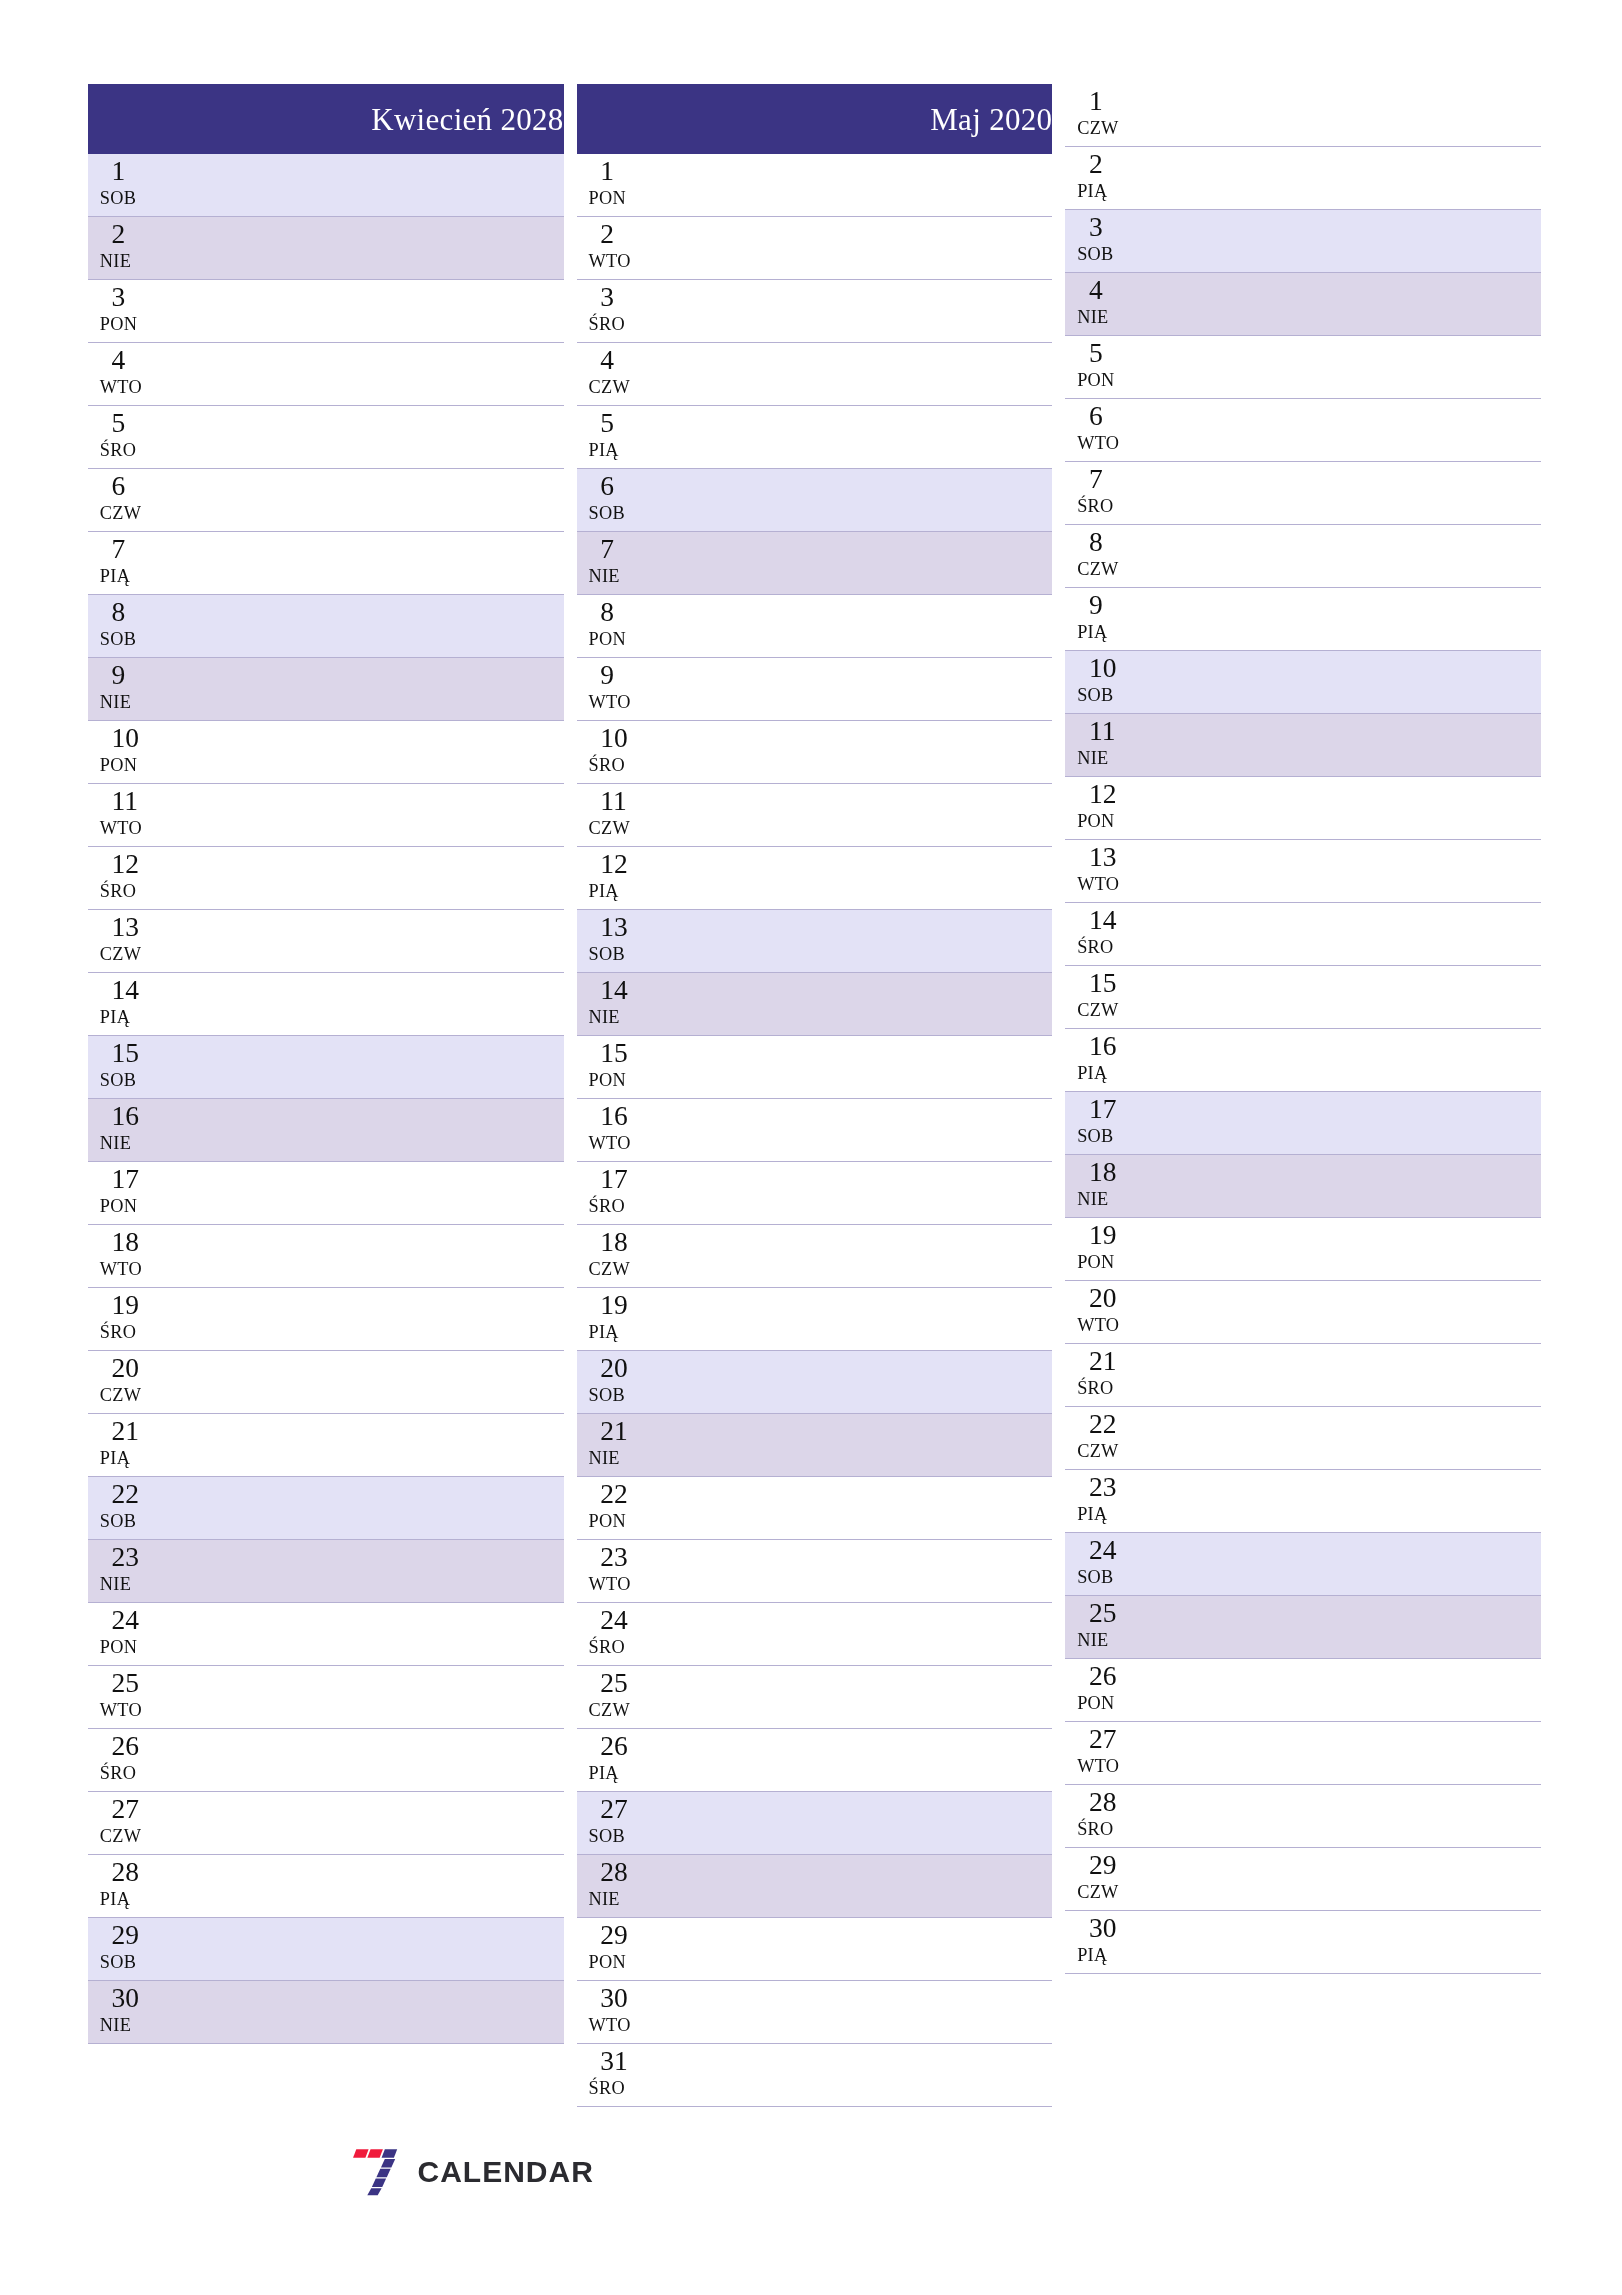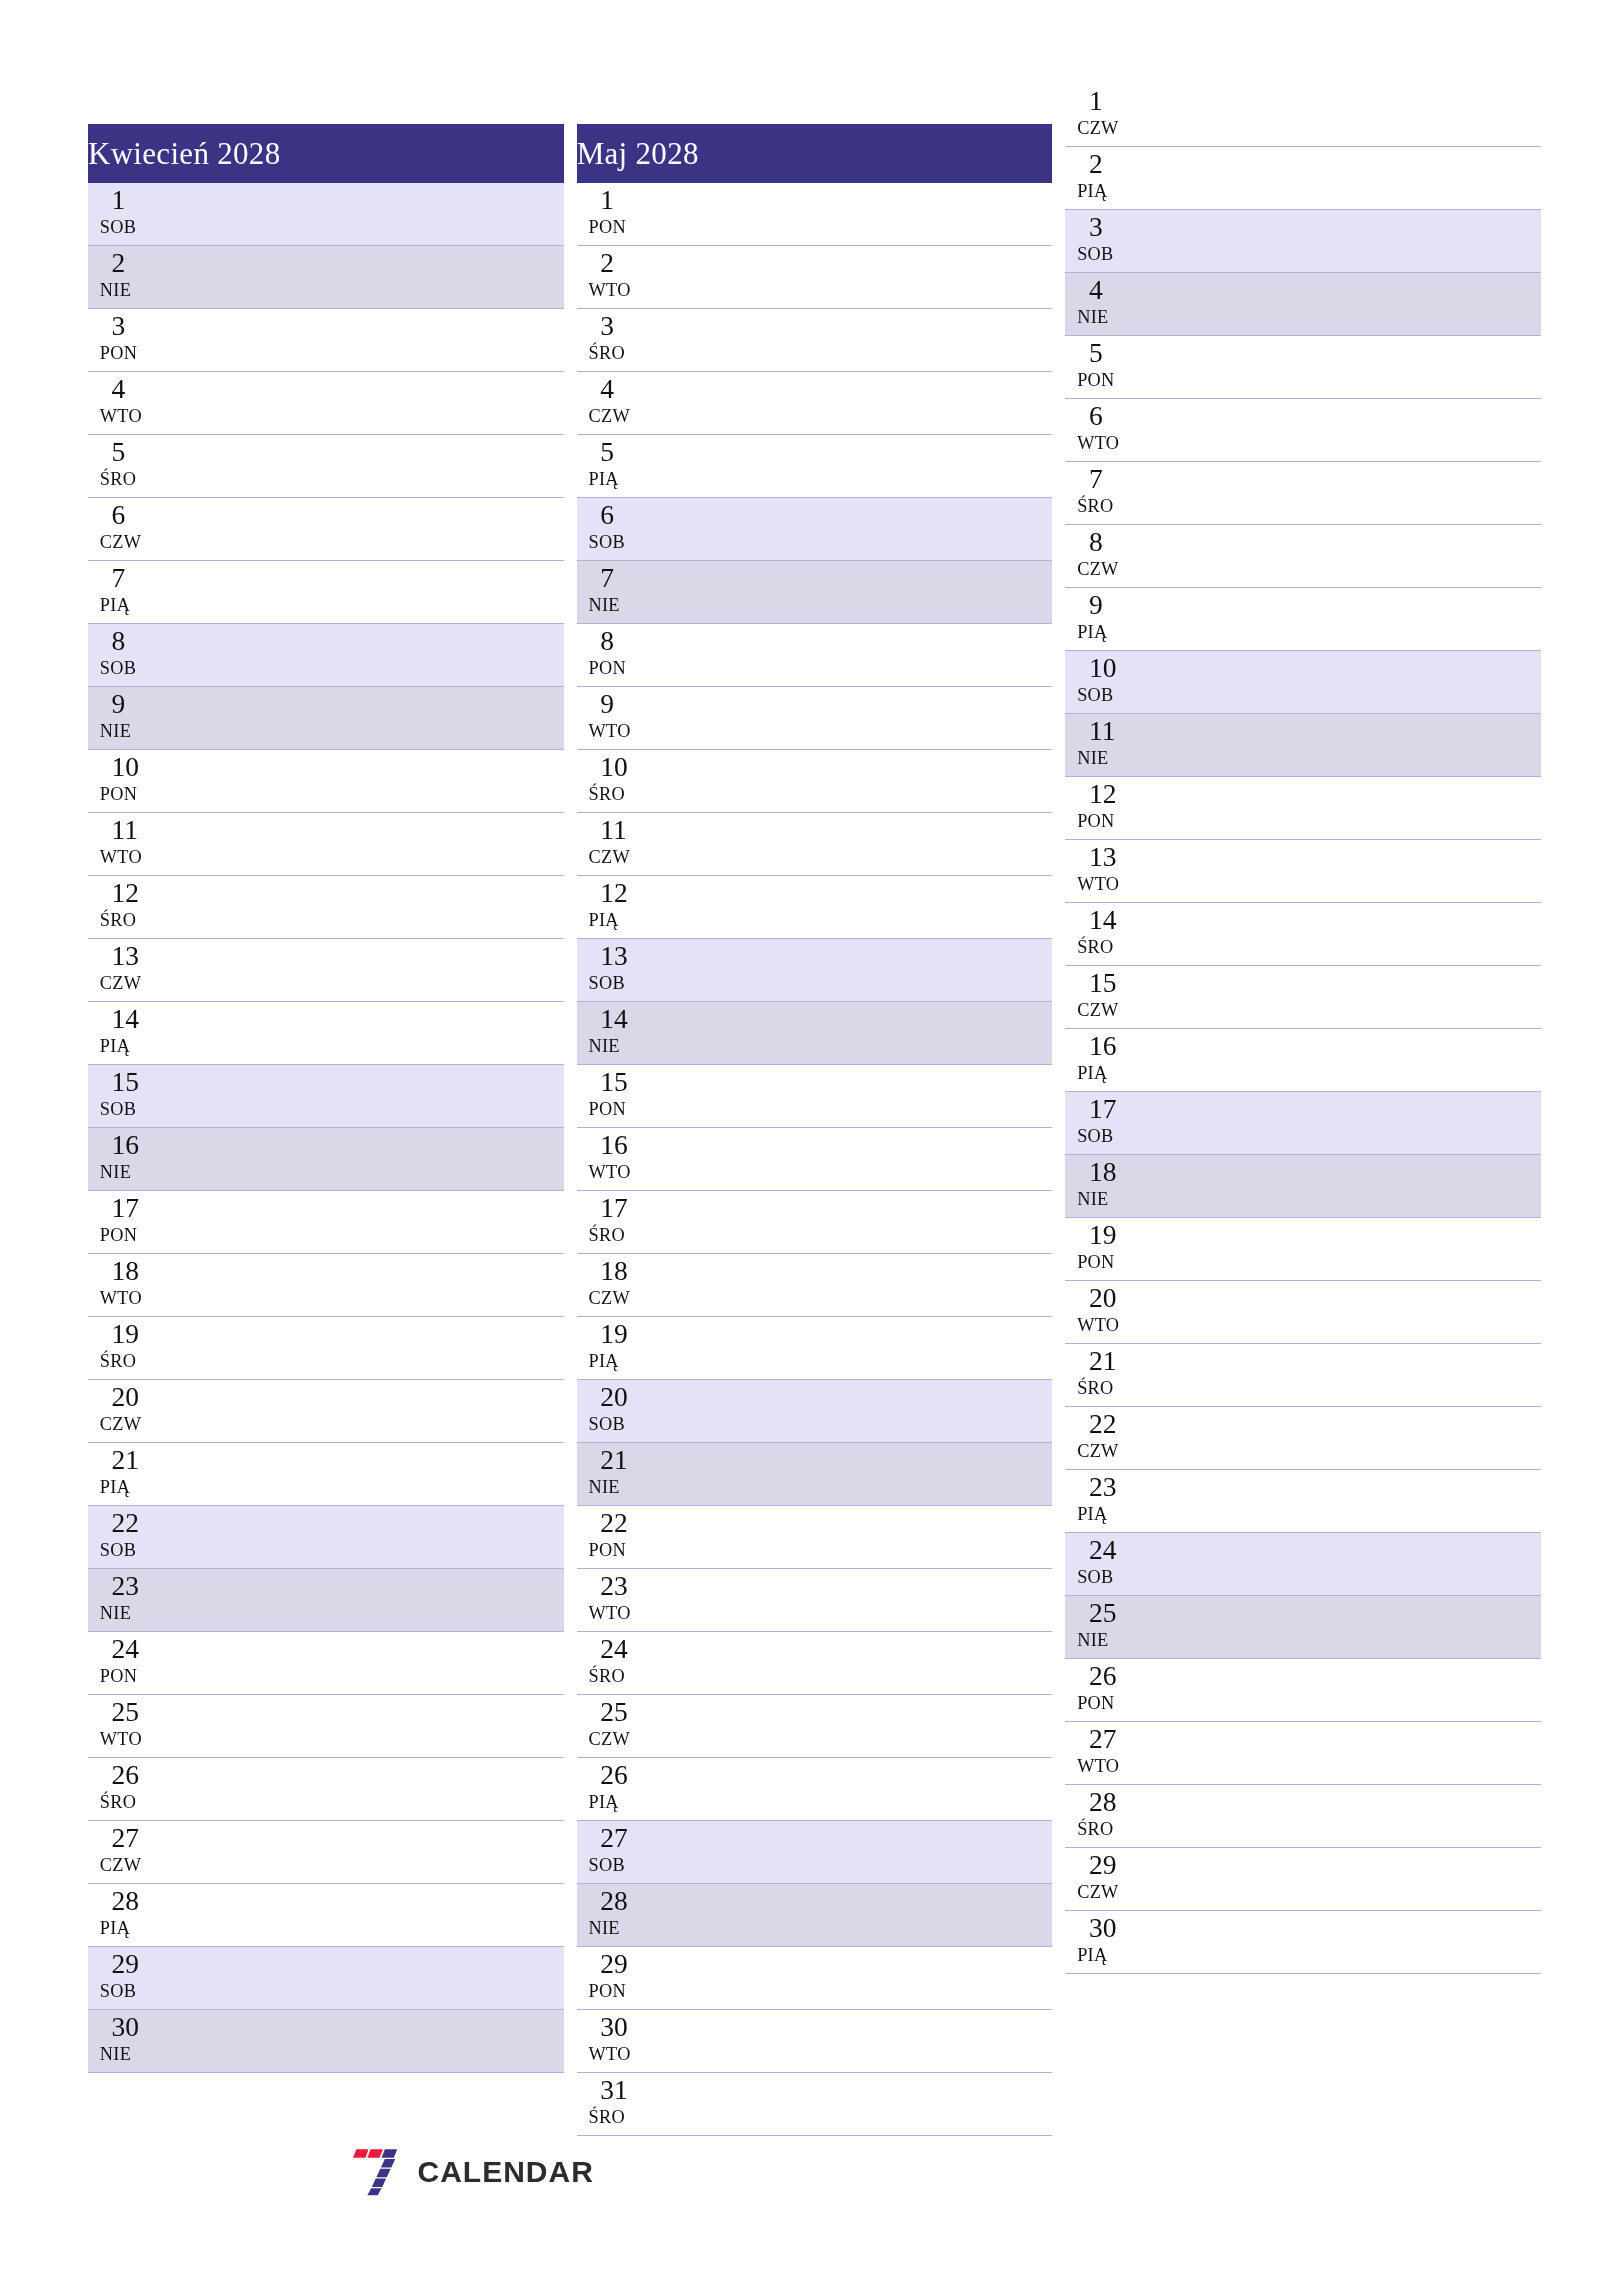--- a/index.html
+++ b/index.html
@@ -31,27 +31,26 @@
   }
 
   .month-col {
     flex: 1 1 0;
     min-width: 0;
     display: flex;
     flex-direction: column;
   }
 
   .month-header {
-    height: 59px;
+    height: 70px;
     background: #3b3484;
     display: flex;
     align-items: center;
-    justify-content: flex-start;
+    justify-content: flex-end;
     box-sizing: border-box;
-    margin-top: 40px;
   }
 
   .month-title {
     color: #ffffff;
     font-size: 31px;
     line-height: 1;
     font-family: "Liberation Serif", "DejaVu Serif", serif;
     letter-spacing: 0.3px;
     white-space: nowrap;
   }
@@ -257,21 +256,21 @@
           <div class="day-row sun">
             <span class="day-num">30</span>
             <span class="day-abbr">NIE</span>
           </div>
           <div class="day-row filler"></div>
         </div>
     </div>
 
     <div class="month-col">
       <div class="month-header">
-        <div class="month-title">Maj 2028</div>
+        <div class="month-title">Maj 2020</div>
       </div>
       <div class="days-list">
           <div class="day-row">
             <span class="day-num">1</span>
             <span class="day-abbr">PON</span>
           </div>
           <div class="day-row">
             <span class="day-num">2</span>
             <span class="day-abbr">WTO</span>
           </div>

